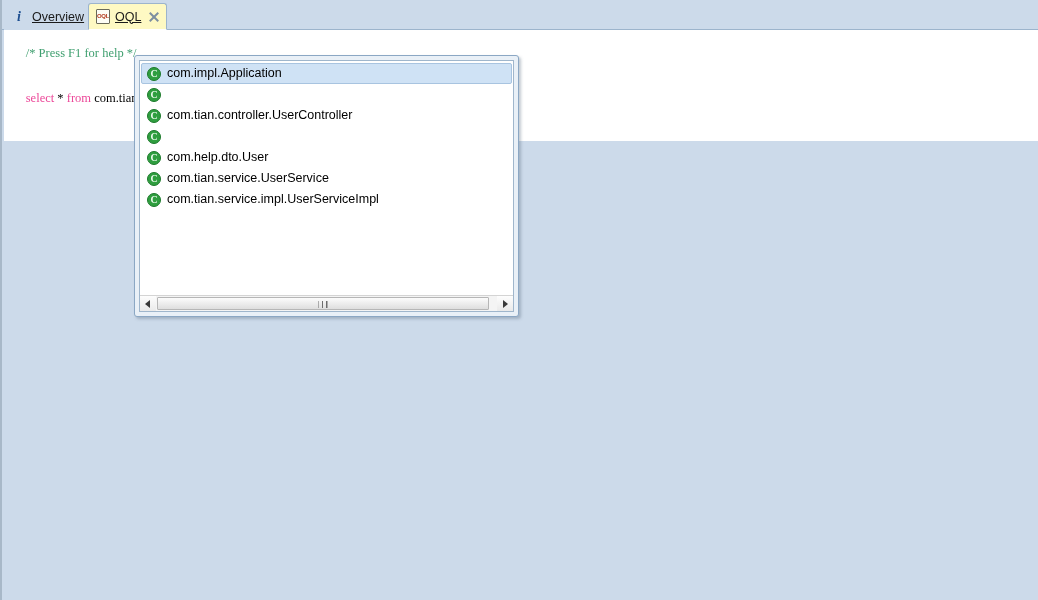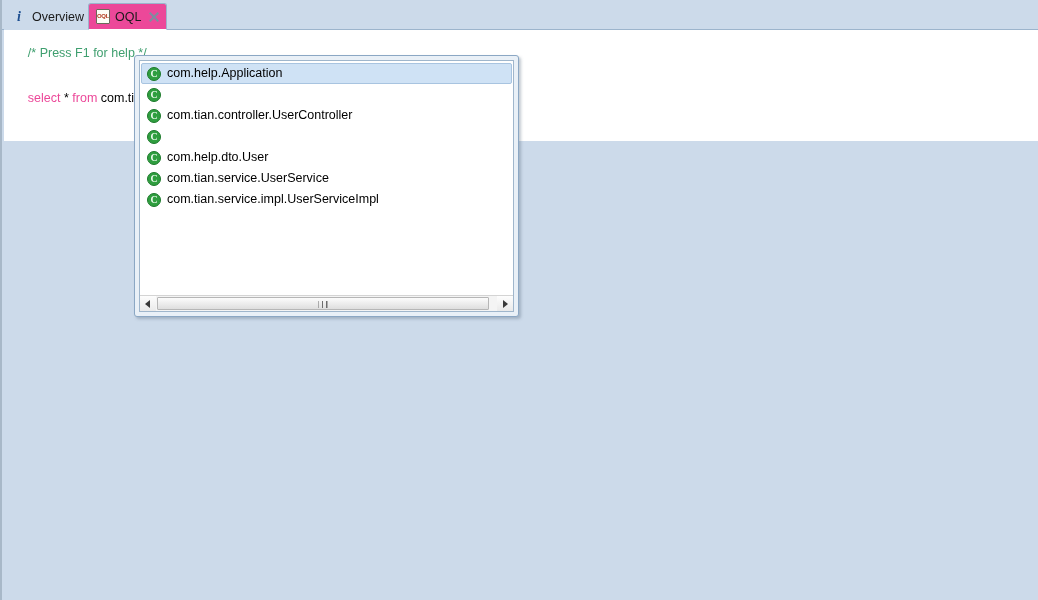--- a/index.html
+++ b/index.html
@@ -55,21 +55,21 @@
     white-space: nowrap;
     font-size: 12.5px;
     color: #1a1a1a;
   }
   .tab.inactive {
     background: #ccdaea;
     top: 4px;
     height: 26px;
   }
   .tab.active {
-    background: #ec4899;
+    background: #fef9c3;
     border: 1px solid #9cb4cc;
     border-bottom: 1px solid #ffffff;
     border-top-left-radius: 3px;
     border-top-right-radius: 3px;
     z-index: 3;
   }
   #tab-overview { left: 2px; }
   #tab-oql { left: 86px; }
 
   .tab-icon {
@@ -103,21 +103,21 @@
   .icon-oql .oql-txt {
     display: block;
     font-family: "Liberation Sans", sans-serif;
     font-size: 6px;
     font-weight: bold;
     color: #b23a1e;
     text-align: center;
     line-height: 13px;
     letter-spacing: -0.3px;
   }
-  .tab-label { line-height: 16px; }
+  .tab-label { line-height: 16px; text-decoration: underline; }
   .tab-close {
     margin-left: 7px;
     width: 12px;
     height: 12px;
     position: relative;
     flex: 0 0 auto;
   }
   .tab-close:before, .tab-close:after {
     content: "";
     position: absolute;
@@ -134,21 +134,21 @@
     position: absolute;
     left: 2px;
     top: 30px;
     width: 1034px;
     height: 111px;
     background: #ffffff;
     box-sizing: border-box;
     overflow: hidden;
   }
   .code-line {
-    font-family: Liberation Sans, sans-serif;
+    font-family: Liberation Serif, serif;
     font-size: 12.5px;
     line-height: 15px;
     white-space: pre;
     padding-left: 3px;
   }
   .code-line.l1 { padding-top: 1px; }
   .tok-comment { color: #3f9f6f; }
   .tok-keyword { color: #ec4899; }
   .tok-plain   { color: #000000; }
   .caret {
@@ -323,21 +323,21 @@
       <span class="tok-keyword">select</span><span class="tok-plain"> * </span><span class="tok-keyword">from</span><span class="tok-plain"> com.tian.</span><span class="caret"></span>
     </div>
   </div>
 
   <div id="popup">
     <div id="popup-inner">
 
       <div id="proposal-list">
         <div class="proposal selected">
           <span class="class-icon">C</span>
-          <span class="proposal-label">com.help.Application</span>
+          <span class="proposal-label">com.impl.Application</span>
         </div>
         <div class="proposal">
           <span class="class-icon">C</span>
         </div>
         <div class="proposal">
           <span class="class-icon">C</span>
           <span class="proposal-label">com.tian.controller.UserController</span>
         </div>
         <div class="proposal">
           <span class="class-icon">C</span>

